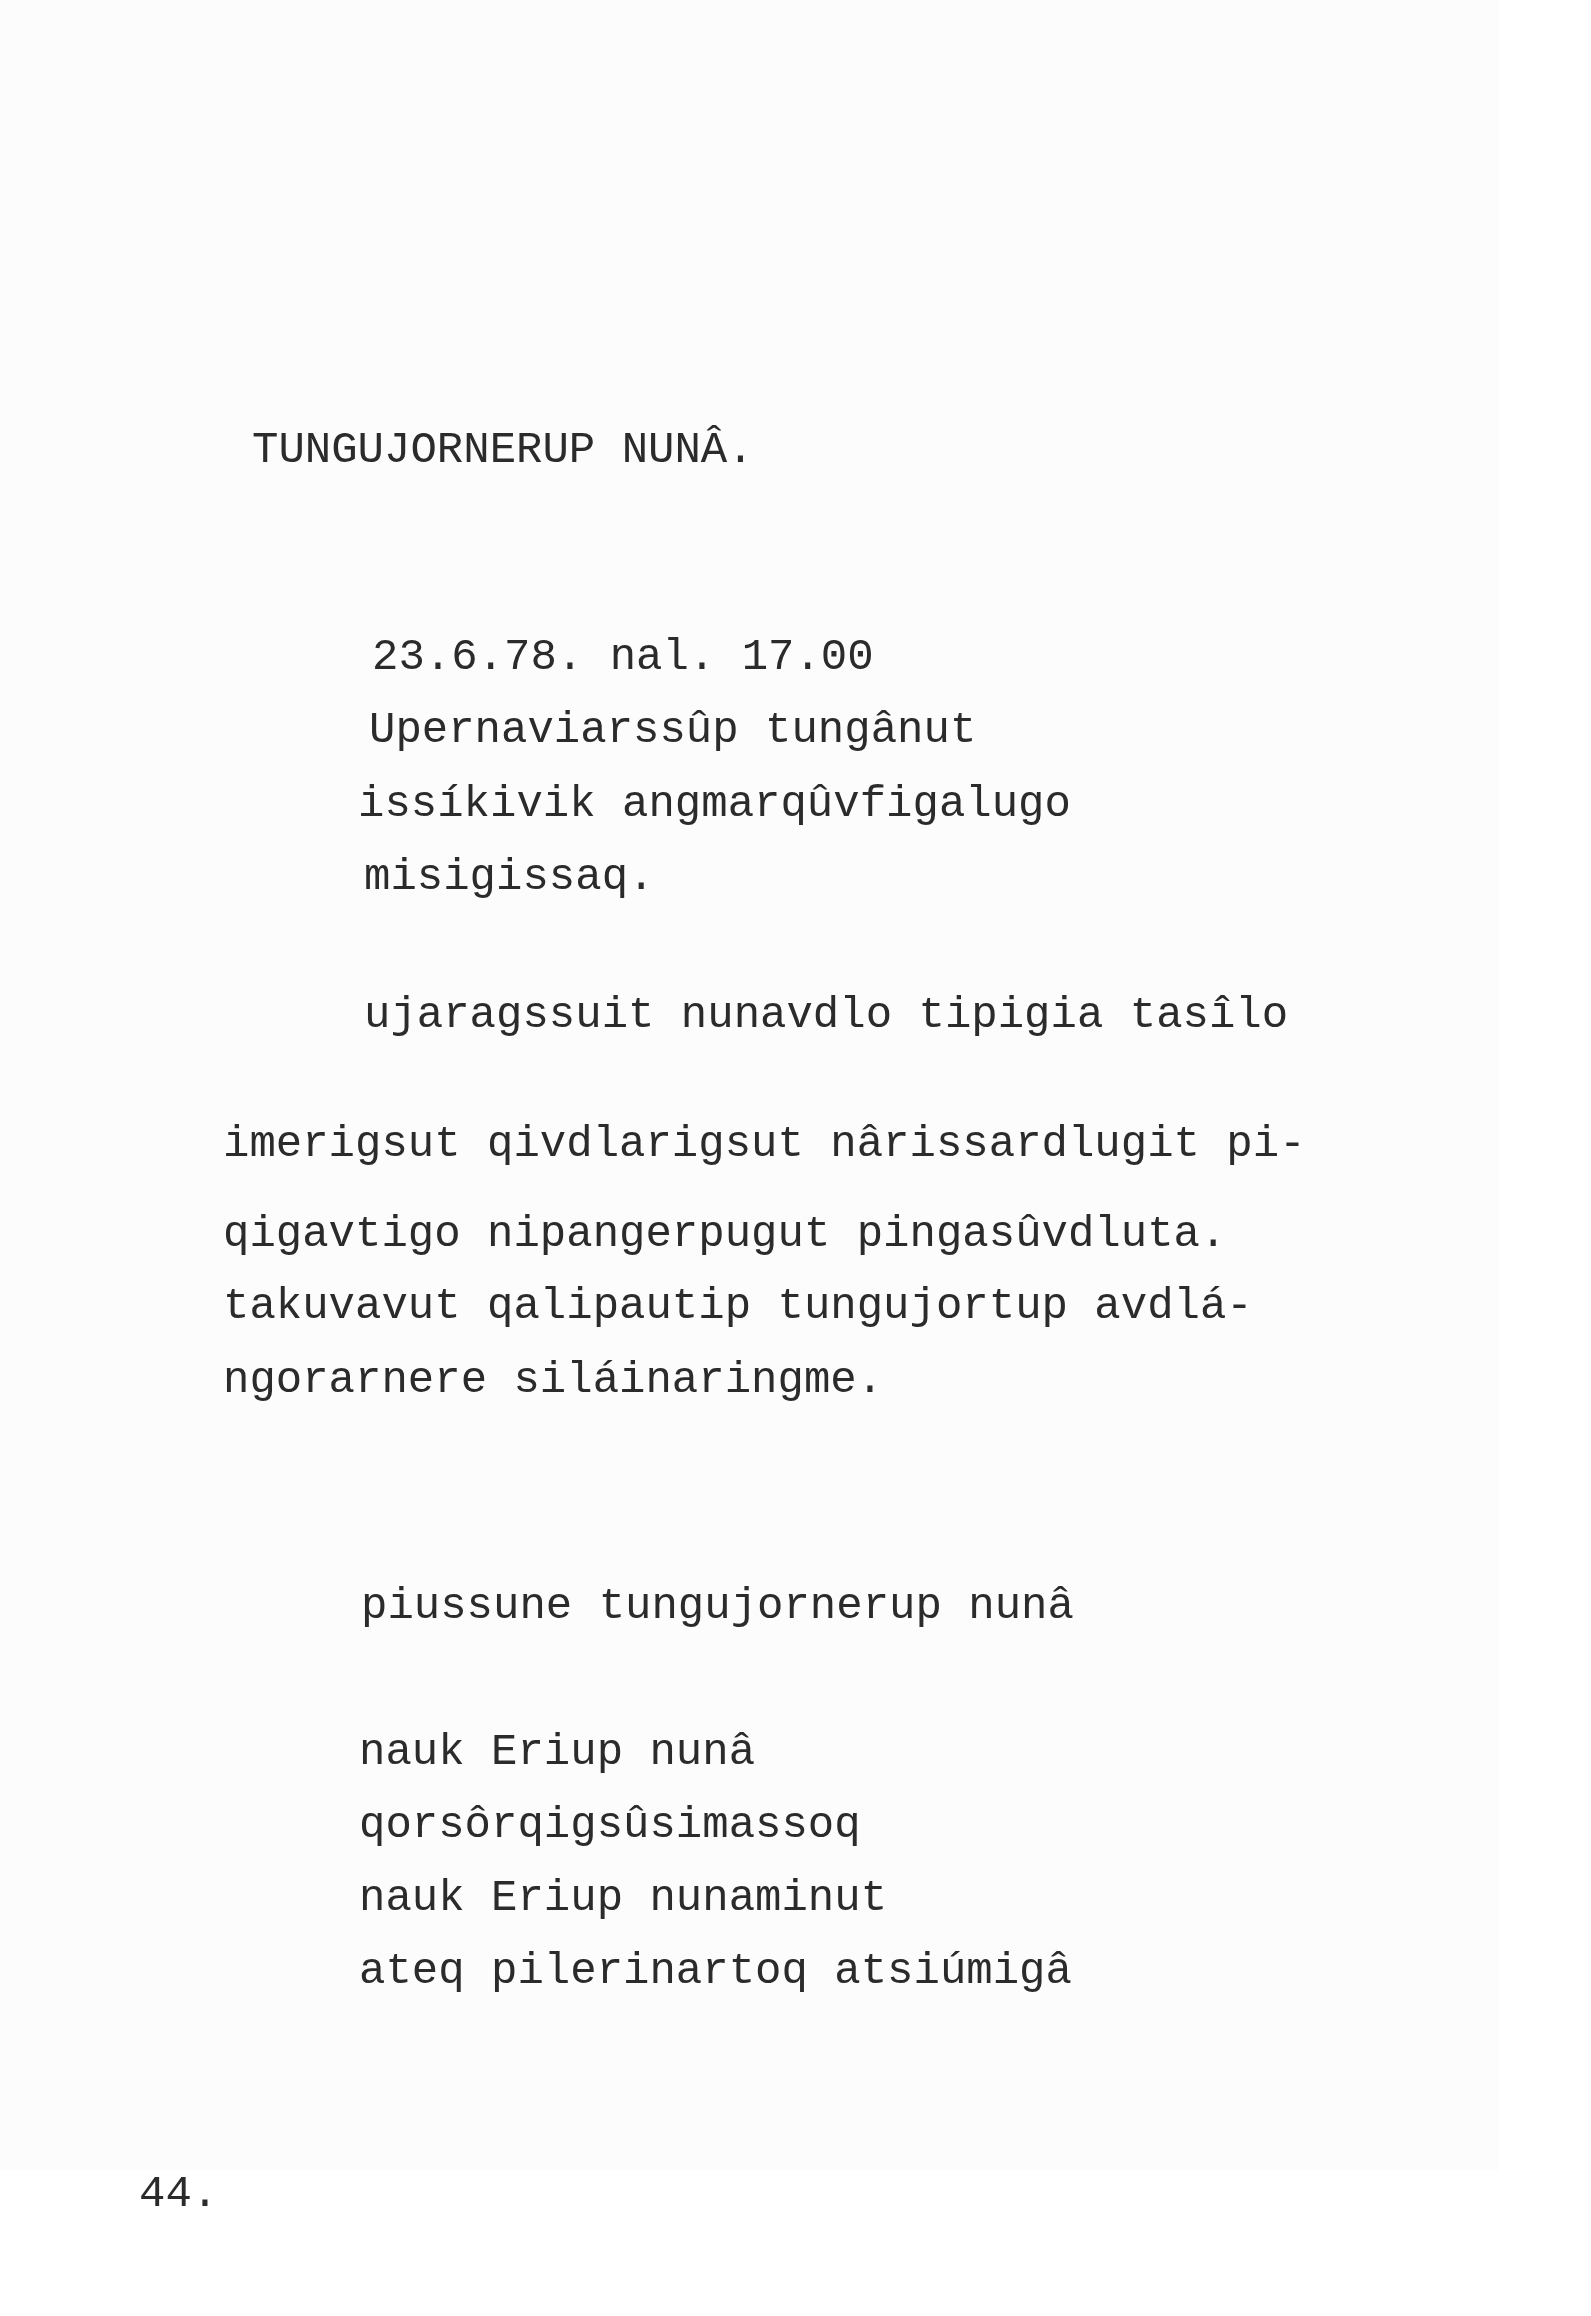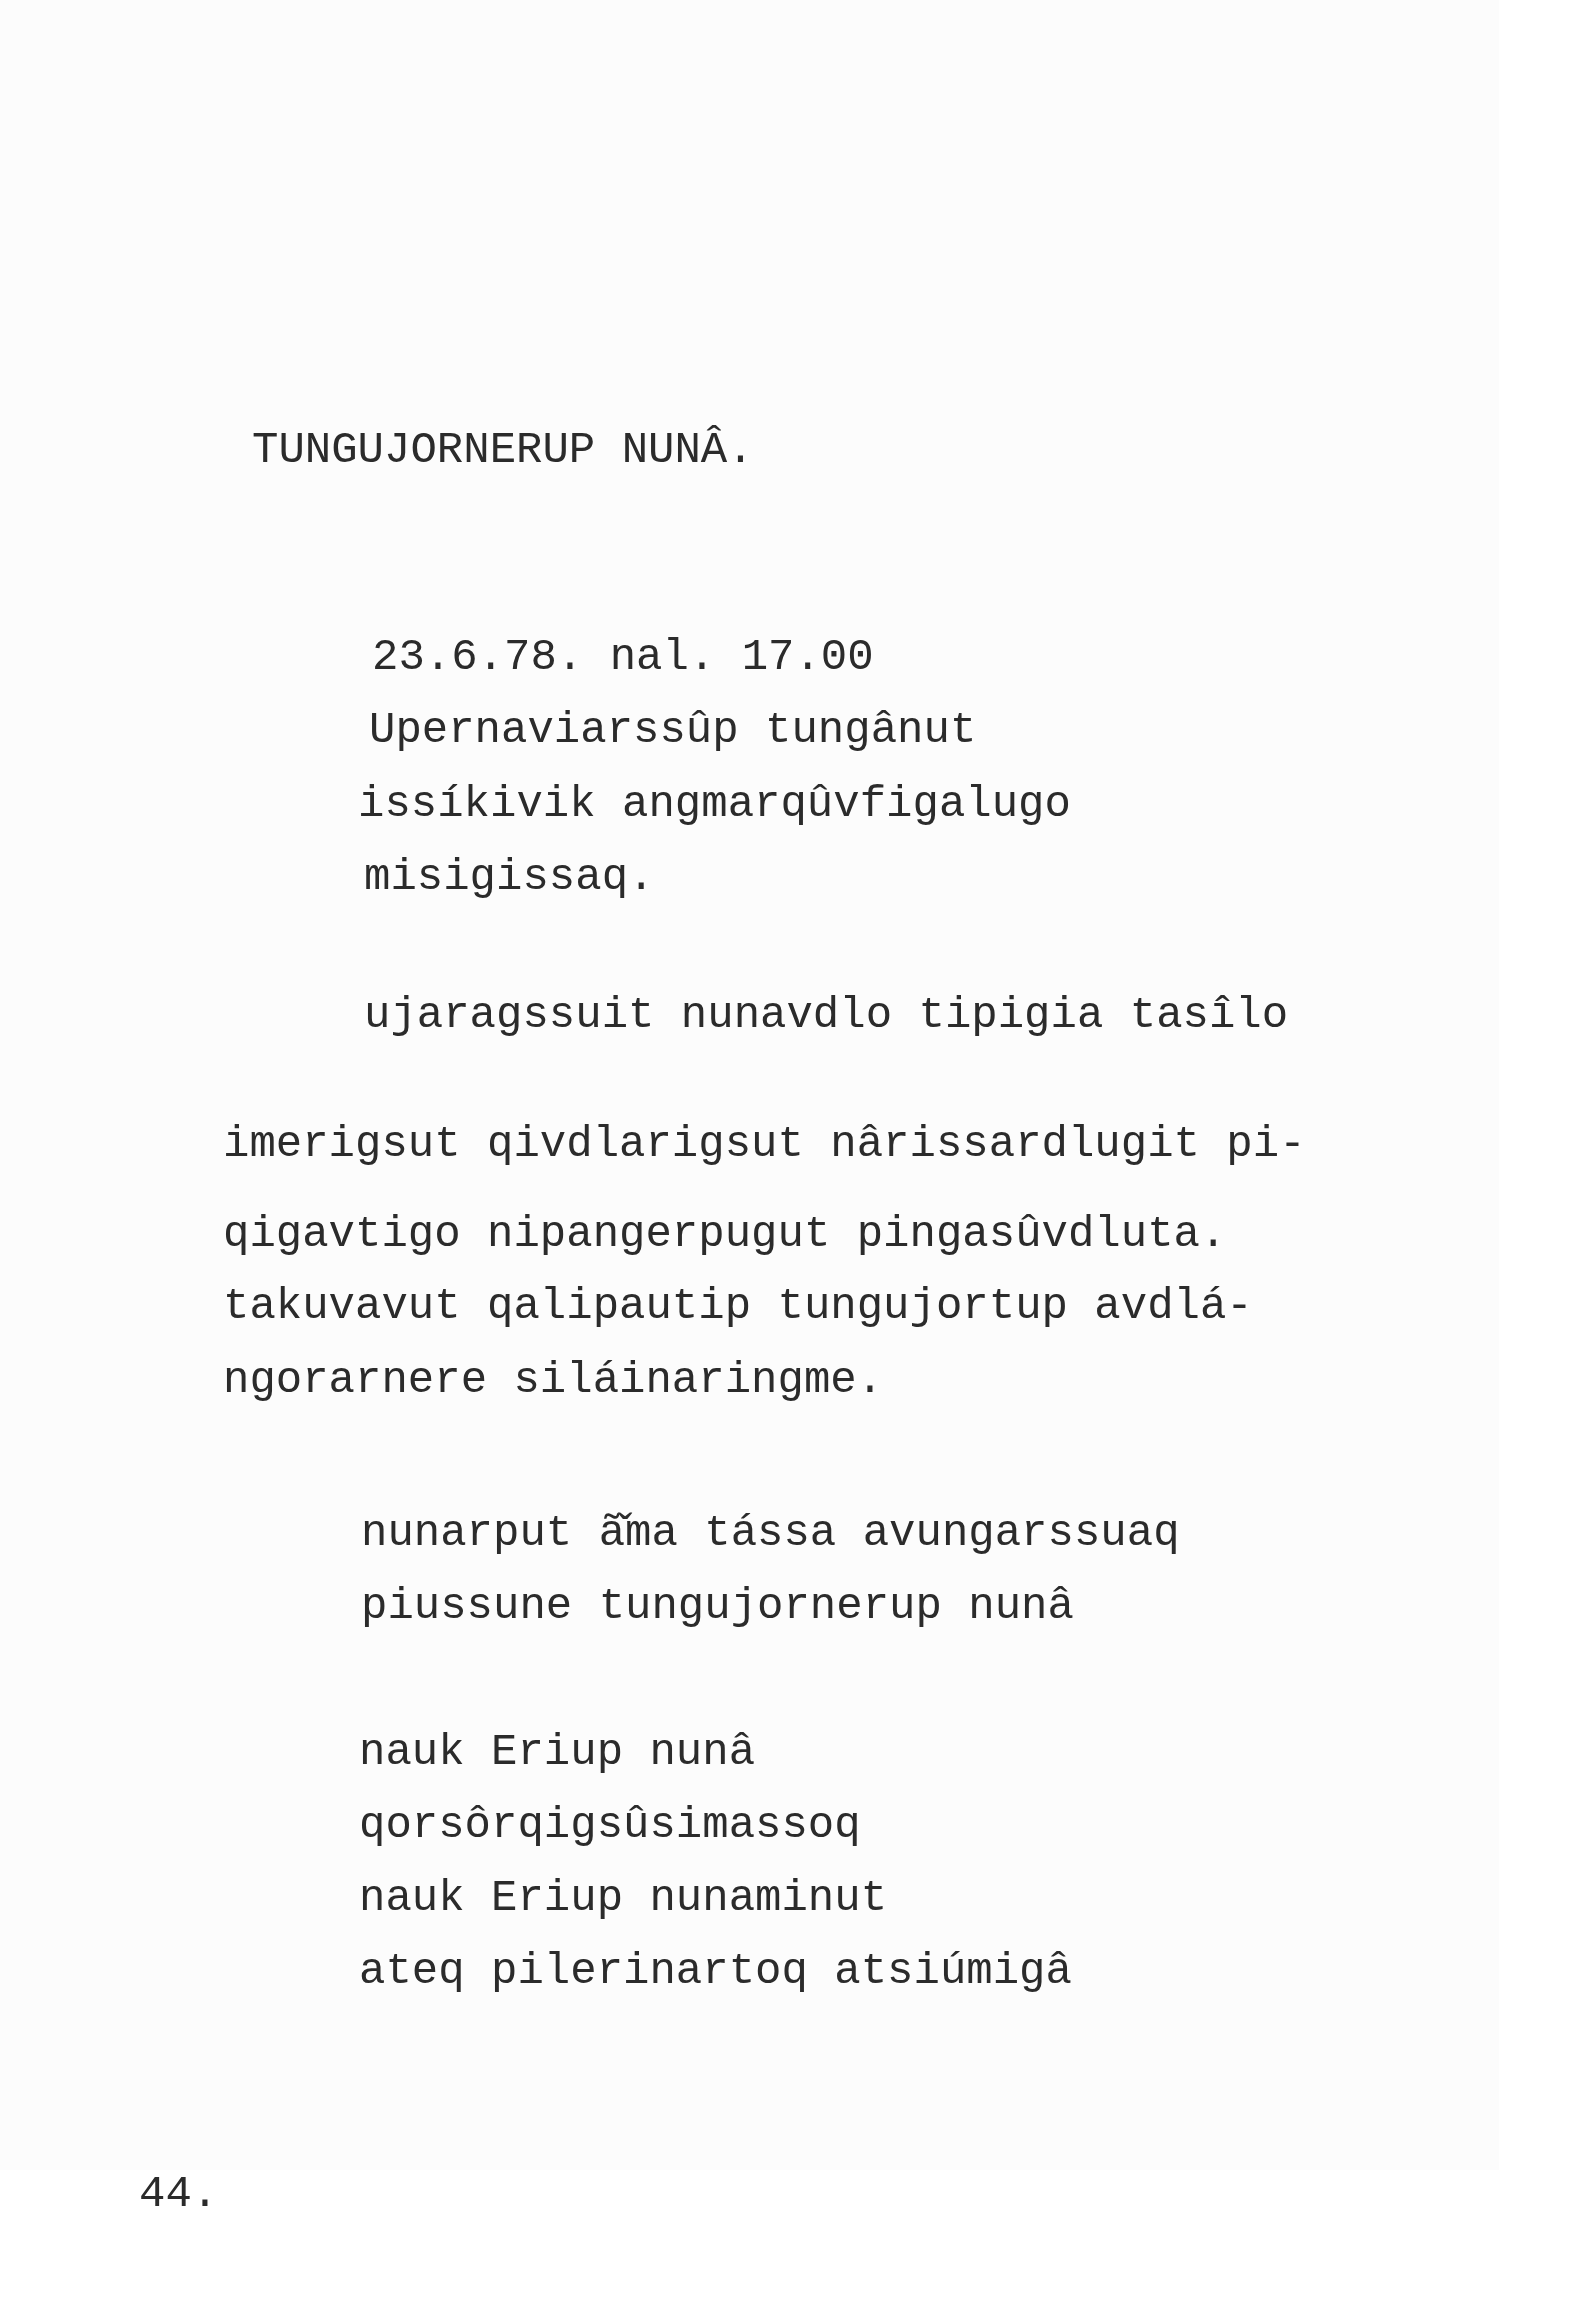--- a/index.html
+++ b/index.html
@@ -49,21 +49,20 @@
   <div class="line" style="left:369px; top:707px;">Upernaviarssûp tungânut</div>
   <div class="line" style="left:311px; top:781px;margin-left:47px;">issíkivik angmarqûvfigalugo</div>
   <div class="line" style="left:364px; top:854px;text-align:right;">misigissaq.</div>
 
   <div class="line" style="left:364px; top:992px;">ujaragssuit nunavdlo tipigia tasîlo</div>
   <div class="line" style="left:223px; top:1121px;">imerigsut qivdlarigsut nârissardlugit pi-</div>
   <div class="line" style="left:223px; top:1211px;">qigavtigo nipangerpugut pingasûvdluta.</div>
   <div class="line" style="left:223px; top:1283px;">takuvavut qalipautip tungujortup avdlá-</div>
   <div class="line" style="left:223px; top:1357px;">ngorarnere siláinaringme.</div>
 
-  <div class="line" style="left:361px; top:1510px;">nunarput ã̌ma tássa avungarssuaq</div>
   <div class="line" style="left:361px; top:1583px;">piussune tungujornerup nunâ</div>
 
   <div class="line" style="left:359px; top:1729px;">nauk Eriup nunâ</div>
   <div class="line" style="left:359px; top:1802px;">qorsôrqigsûsimassoq</div>
   <div class="line" style="left:359px; top:1875px;">nauk Eriup nunaminut</div>
   <div class="line" style="left:359px; top:1948px;">ateq pilerinartoq atsiúmigâ</div>
 
   <div class="line" style="left:139px; top:2171px;">44.</div>
 
 </div>

